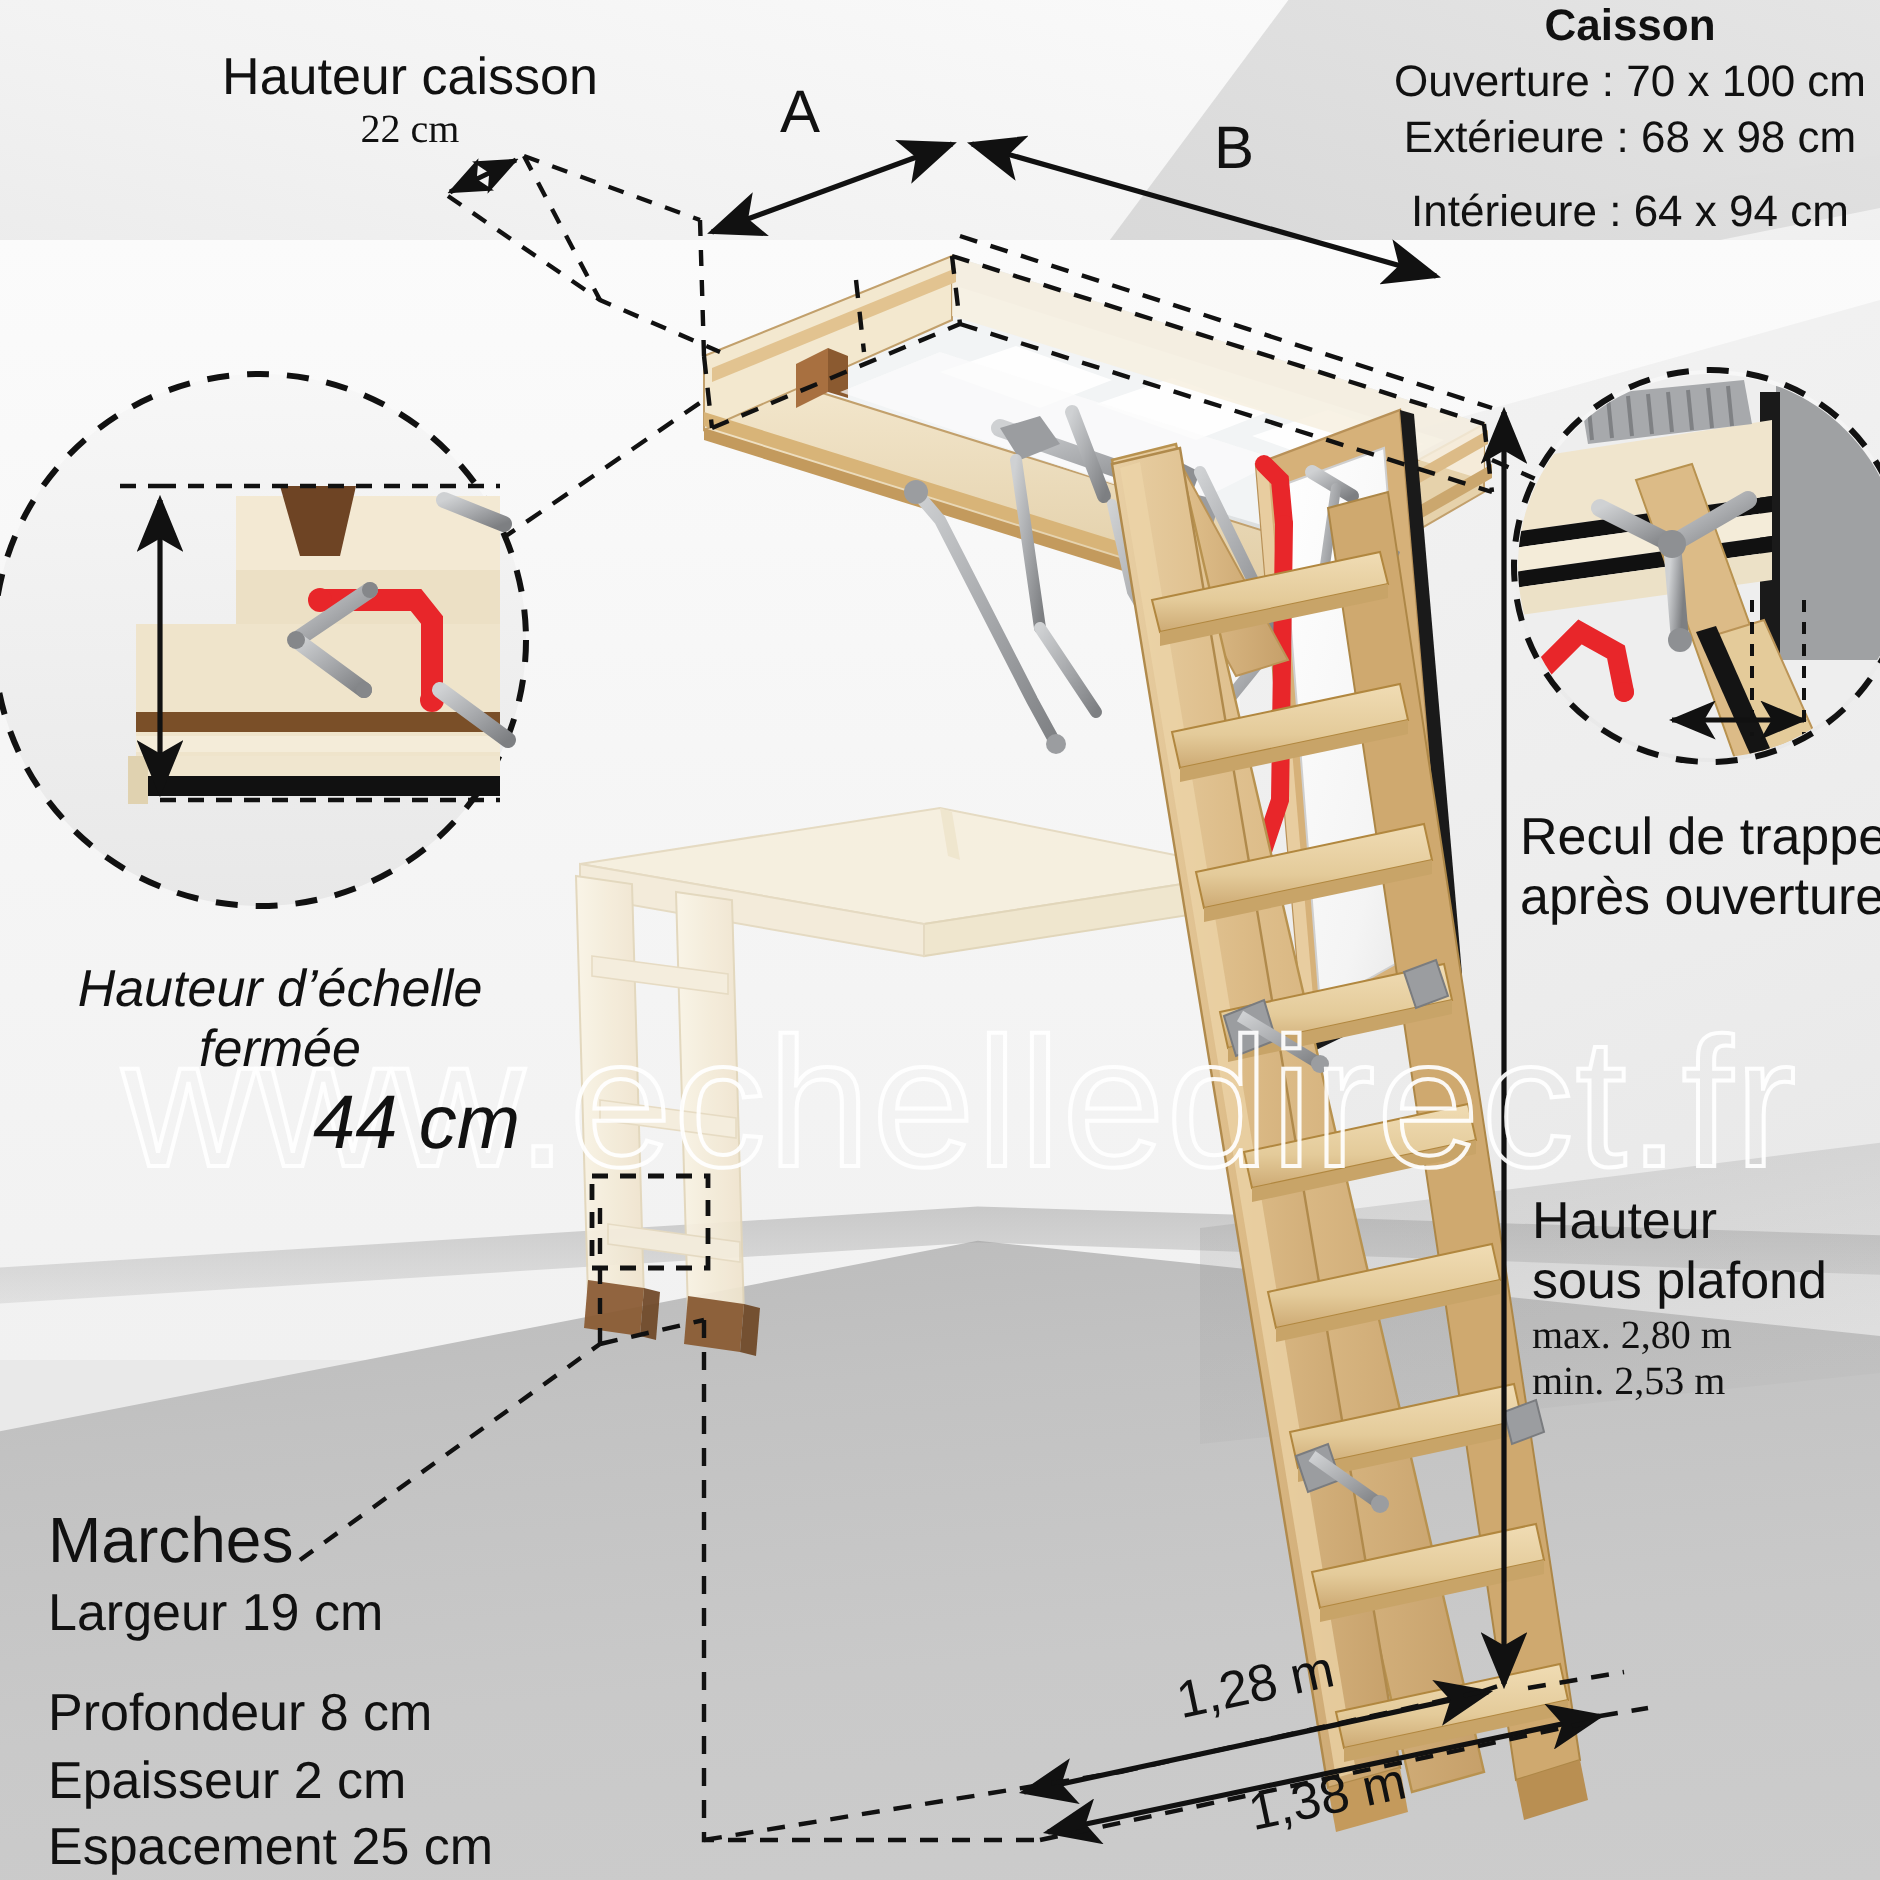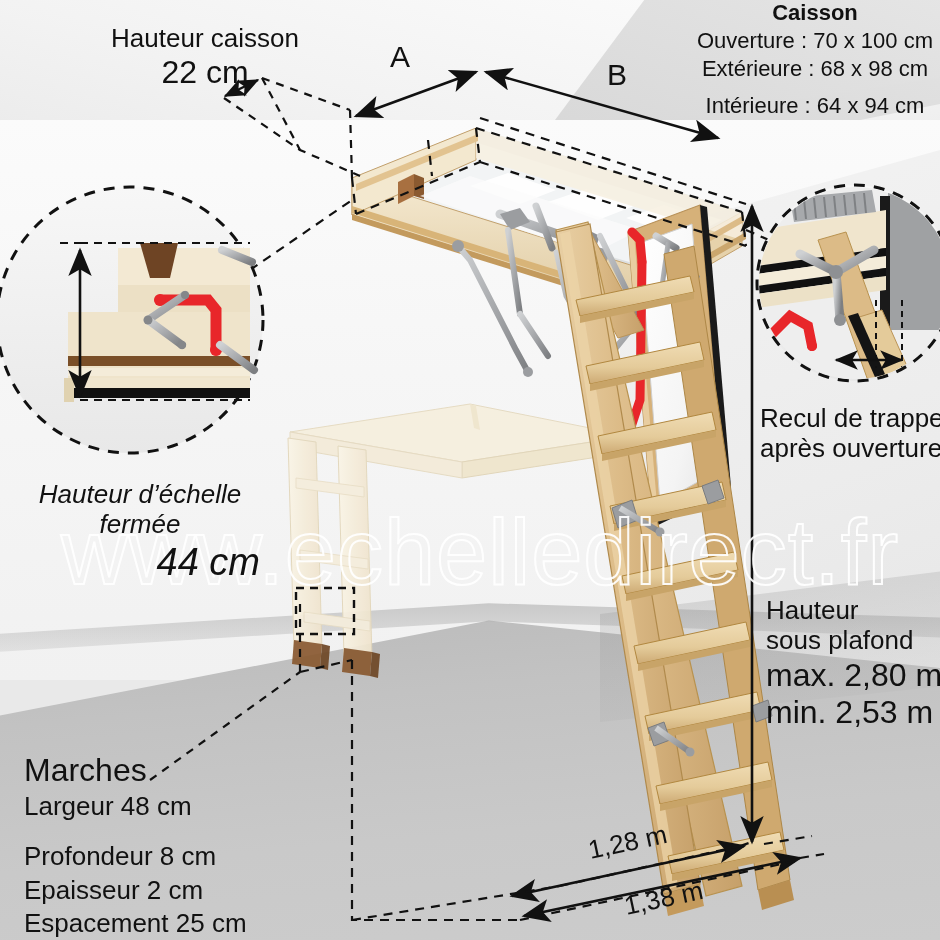--- a/index.html
+++ b/index.html
@@ -48,21 +48,21 @@
   .corner-dark{
     position:absolute;left:600px;top:560px;width:345px;height:180px;
     background:linear-gradient(170deg,rgba(150,150,150,.35),rgba(150,150,150,0));
     clip-path:polygon(0% 30%,100% 6%,100% 70%,0% 90%);
   }
   
   svg.overlay{position:absolute;left:0;top:0;width:940px;height:940px;}
   
   .lbl{position:absolute;color:#111;line-height:1.14;white-space:nowrap;}
   .lbl.c{text-align:center;}
-  .t28{font-size:32px;}
+  .t28{font-size:20px;font-family:Liberation Serif, serif;}
   .t26{font-size:26px;}
   .t22{font-size:22px;}
   .t32{font-size:32px;}
   .t30{font-size:38px;text-align:right;}
   .dimletter{font-size:30px;color:#111;}
   .bold{font-weight:bold;}
   
   .watermark{
     position:absolute;left:50px;top:500px;width:860px;
     font-size:92px;letter-spacing:1px;
@@ -483,21 +483,21 @@
 
   <div class="lbl t26" style="left:766px;top:596px;width:175px;">
     <div>Hauteur</div>
     <div>sous plafond</div>
     <div class="t28" style="margin-top:2px">max. 2,80 m</div>
     <div class="t28">min. 2,53 m</div>
   </div>
 
   <div class="lbl" style="left:24px;top:752px;width:270px;">
     <div class="t32">Marches</div>
-    <div class="t26" style="margin-top:4px">Largeur 48 cm</div>
+    <div class="t26" style="margin-top:4px">Largeur 19 cm</div>
     <div class="t26" style="margin-top:20px">Profondeur 8 cm</div>
     <div class="t26" style="margin-top:4px">Epaisseur 2 cm</div>
     <div class="t26" style="margin-top:4px">Espacement 25 cm</div>
   </div>
 
   <div class="lbl t26" style="left:588px;top:828px;transform:rotate(-12deg);">1,28 m</div>
   <div class="lbl t26" style="left:624px;top:884px;transform:rotate(-12deg);">1,38 m</div>
 
 </div>
 

